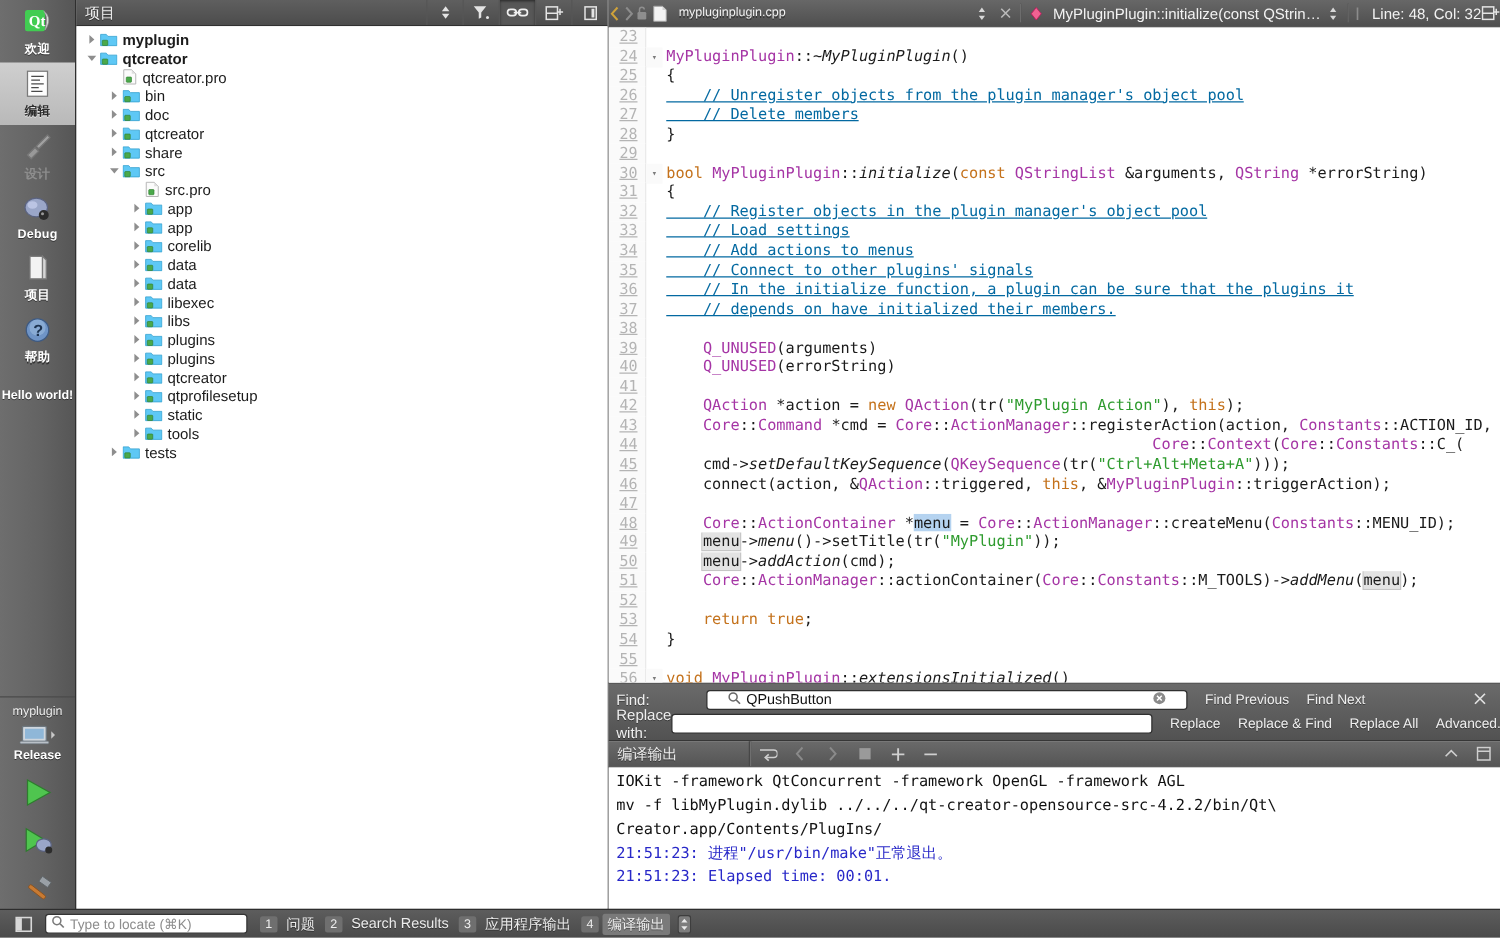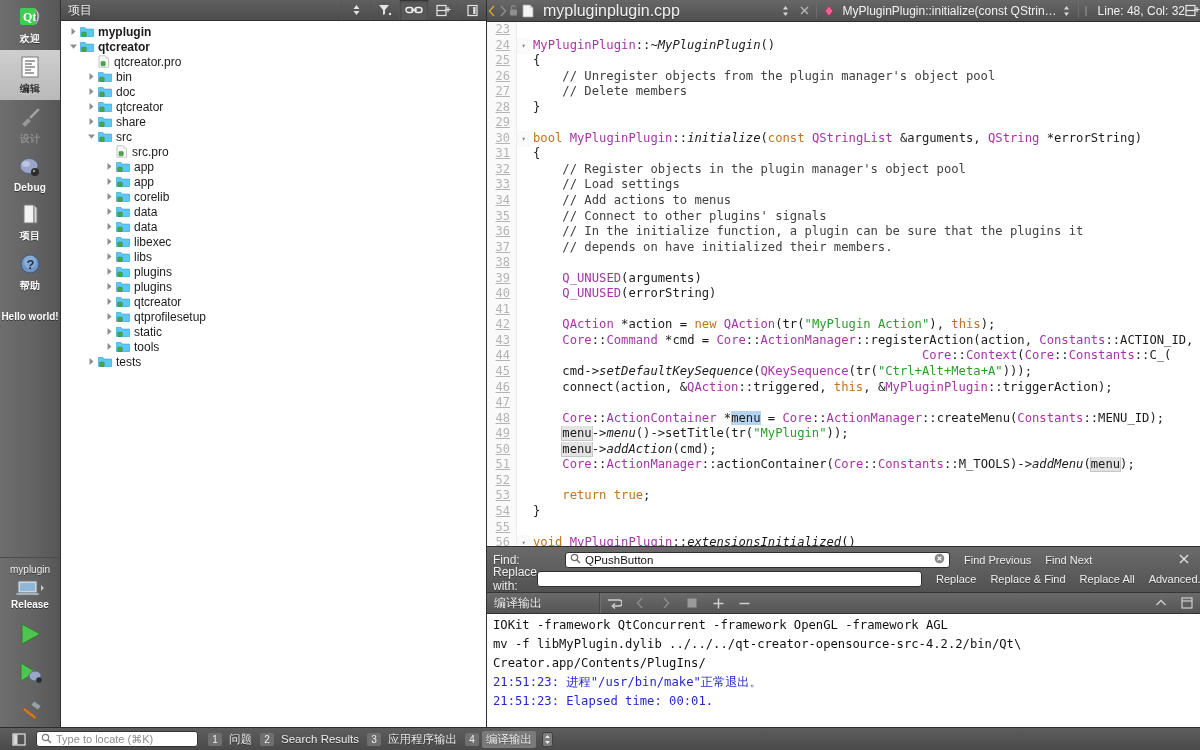--- a/index.html
+++ b/index.html
@@ -63,21 +63,21 @@
 
   
   .editorcol{flex:1;display:flex;flex-direction:column;min-width:0;background:#fff;}
   .edtoolbar{
     height:21px;min-height:21px;display:flex;align-items:center;
     background:linear-gradient(to bottom,#676767,#4f4f4f);
     border-bottom:1px solid #2e2e2e;color:#e8e8e8;font-size:11px;
   }
   .tb-ico{width:19px;display:flex;align-items:center;justify-content:center;}
   .tb-filebox{display:flex;align-items:center;flex:0 0 295px;max-width:295px;}
-  .tb-name{font-size:16px;color:#f2f2f2;margin-left:5px;text-shadow:0 1px 0 rgba(0,0,0,.4);
+  .tb-name{font-size:10px;color:#f2f2f2;margin-left:5px;text-shadow:0 1px 0 rgba(0,0,0,.4);
     flex:1;white-space:nowrap;overflow:hidden;}
   .tb-sep{width:1px;height:15px;background:#3a3a3a;border-right:1px solid #6d6d6d;margin:0 2px;}
   .tb-symbol{display:flex;align-items:center;flex:0 0 auto;max-width:290px;}
   .tb-symtext{font-size:12px;color:#f2f2f2;white-space:nowrap;overflow:hidden;
     text-overflow:ellipsis;margin-left:4px;max-width:240px;}
   .tb-line{font-size:12px;color:#f2f2f2;margin-left:6px;white-space:nowrap;}
   .tb-spring{flex:1;}
 
   
   .codewrap{flex:1;position:relative;overflow:hidden;background:#fff;}
@@ -90,40 +90,40 @@
     width:30px;min-width:30px;text-align:right;padding-right:6px;color:#b4b4b4;
     background:#fafafa;border-right:1px solid #eaeaea;box-sizing:border-box;
     font-family:"DejaVu Sans Mono","Liberation Mono",monospace;font-size:12px;
     user-select:none;
     text-decoration:underline;
   }
   .fold{width:13px;min-width:13px;text-align:center;color:#7b7b7b;font-size:7px;
     background:#fafafa;line-height:16px;}
   .ctext{padding-left:3px;white-space:pre;overflow:hidden;}
   
-  .t-cmt{color:#404040;}
+  .t-cmt{color:#0369a1;text-decoration:underline;}
   .t-typ{color:#a535a5;}
   .t-kw{color:#c4721c;}
   .t-str{color:#2e9b2e;}
   .t-fni{color:#1b1b1b;font-style:italic;}
   .t-pl{color:#1b1b1b;}
   .t-mac{color:#a535a5;}
   .sel{background:#b5d3f0;}
   .occ{background:#e3e3e3;outline:1px solid #c6c6c6;}
 
   
   .findbar{
     background:linear-gradient(to bottom,#6a6a6a,#525252);
     border-top:1px solid #2e2e2e;padding:3px 0 4px;font-size:11.5px;color:#f0f0f0;
   }
   .findrow{display:flex;align-items:center;height:19px;padding:0 6px;}
   .findlbl{width:72px;font-size:12px;text-shadow:0 1px 0 rgba(0,0,0,.4);}
   .findinput{
     flex:0 0 auto;width:385px;height:16px;background:#fff;border:1px solid #2f2f2f;
-    border-radius:3px;display:flex;align-items:center;padding:0 4px;box-sizing:border-box;
+    border-radius:3px;display:flex;align-items:center;padding:0 16px;box-sizing:border-box;
   }
   .findinput .val{font-size:11.5px;color:#111;margin-left:4px;flex:1;}
   .findbtn{font-size:11px;color:#f0f0f0;margin-left:14px;white-space:nowrap;
     text-shadow:0 1px 0 rgba(0,0,0,.4);}
   .findclose{margin-left:auto;margin-right:4px;font-size:14px;color:#e2e2e2;line-height:1;}
 
   
   .outhead{
     height:20px;min-height:20px;display:flex;align-items:center;
     background:linear-gradient(to bottom,#6a6a6a,#555555);

